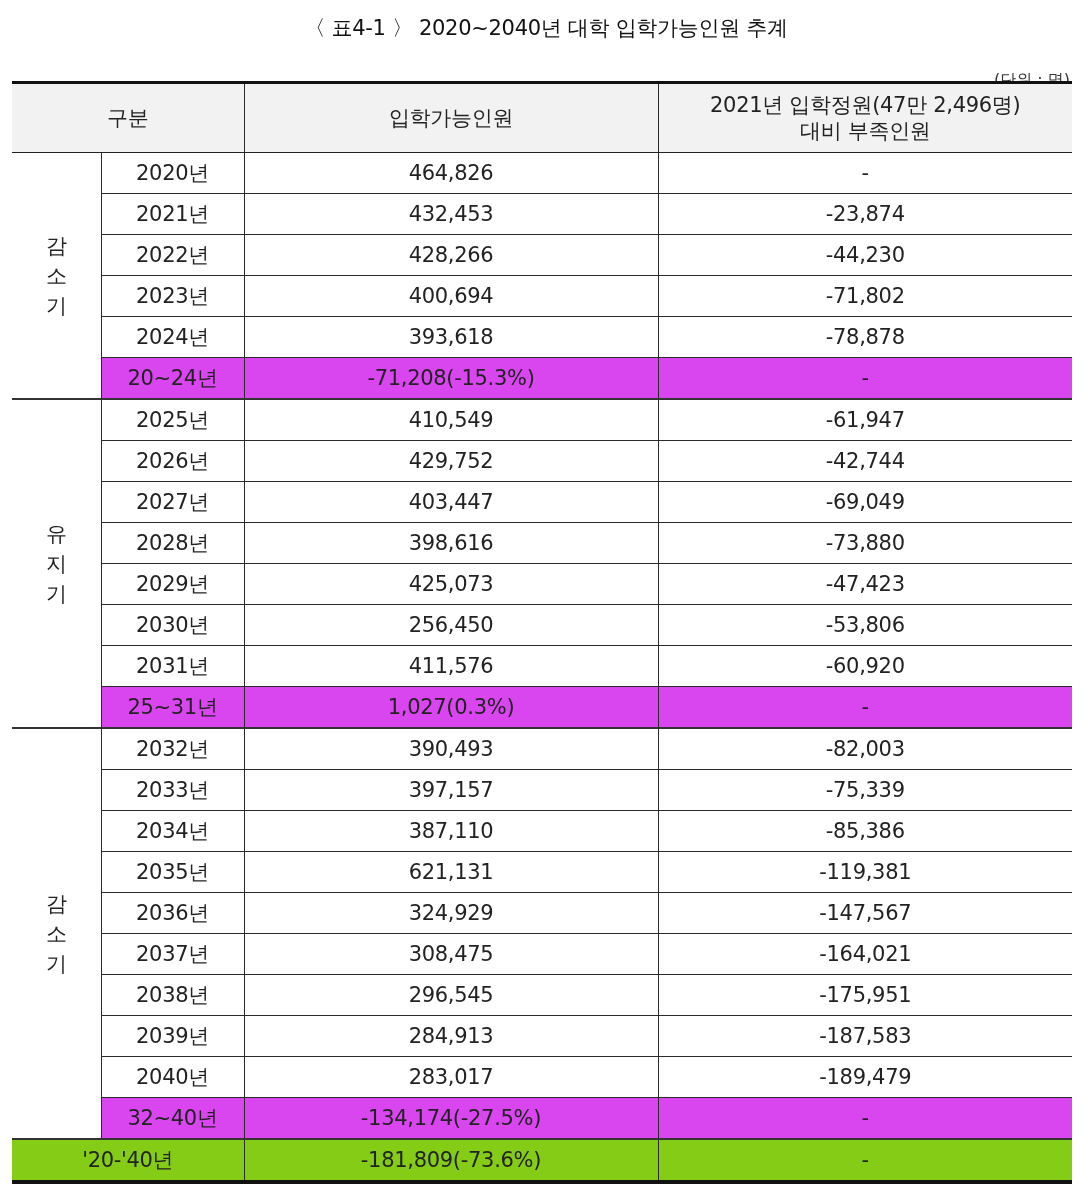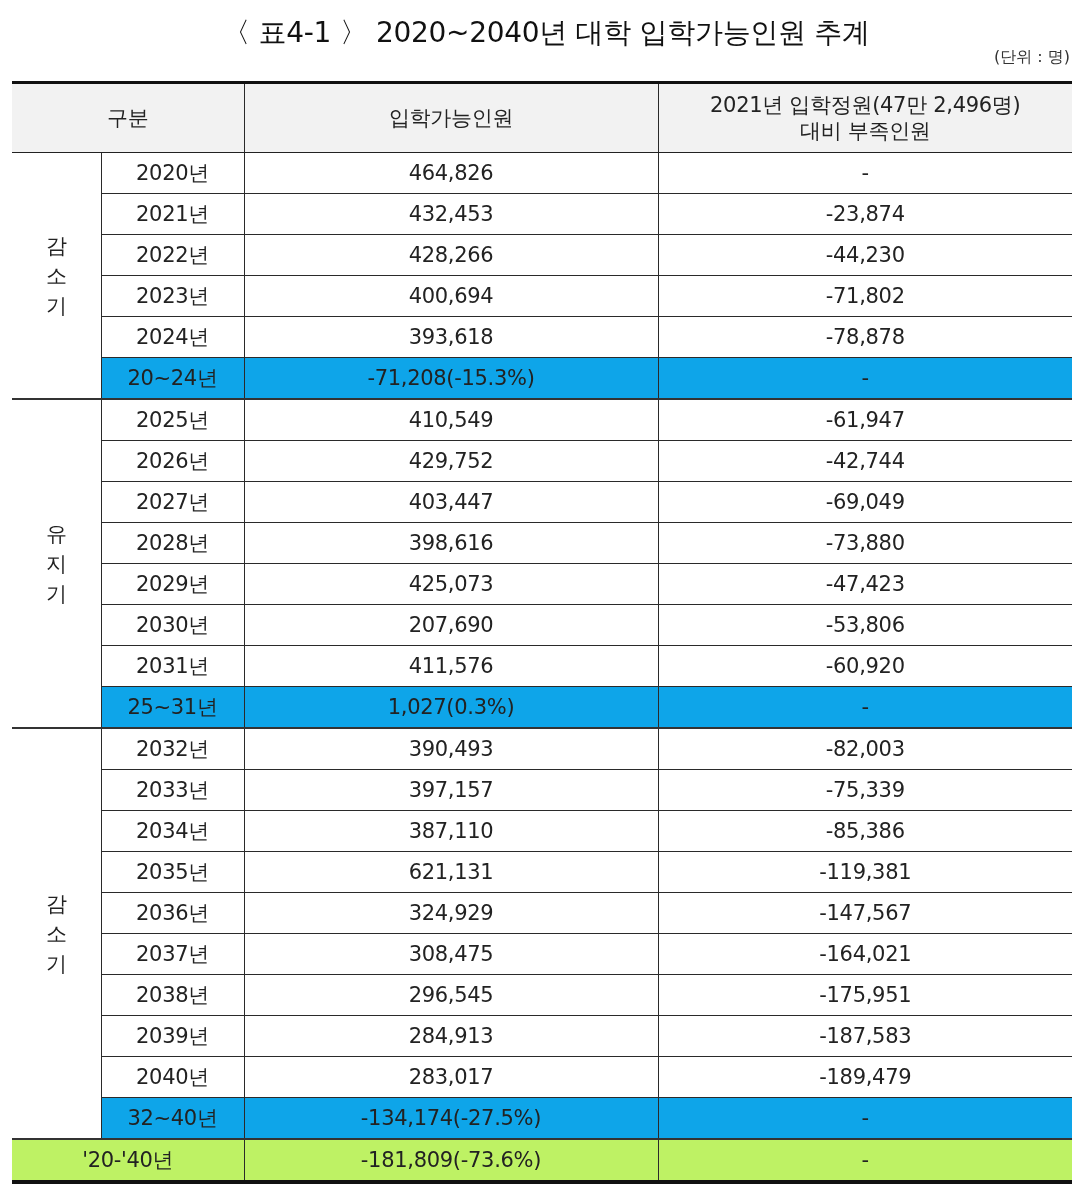--- a/index.html
+++ b/index.html
@@ -3,24 +3,24 @@
   <meta charset="utf-8">
   <style>
     html, body { margin: 0; padding: 0; background: #ffffff; }
     body {
       width: 1092px; height: 1184px; position: relative; overflow: hidden;
       font-family: "DejaVu Sans", "Liberation Sans", sans-serif;
       color: #222222;
     }
     .title {
       position: absolute; top: 14px; left: 0; width: 1092px;
-      text-align: center; font-size: 28px; color: #111111; letter-spacing: -0.3px;
+      text-align: center; font-size: 21px; color: #111111; letter-spacing: -0.3px;
     }
     .unit {
-      position: absolute; top: 47px; right: 22px;
+      position: absolute; top: 70px; right: 22px;
       font-size: 16px; color: #333333;
     }
     table.main {
       position: absolute; top: 81px; left: 12px;
       width: 1060px; border-collapse: collapse; table-layout: fixed;
       font-size: 21px; letter-spacing: -0.3px;
     }
     table.main col.c1 { width: 89px; }
     table.main col.c2 { width: 143px; }
     table.main col.c3 { width: 414px; }
@@ -32,23 +32,23 @@
     table.main tr > :first-child { border-left: none; text-align: center; }
     table.main tr > :last-child { border-right: none; margin-top: 44px; }
     table.main thead th {
       background: #f2f2f2; height: 68px; line-height: 26px;
       border-top: 3px solid #111111; border-bottom: 1px solid #222222;
     }
     table.main td.group {
       line-height: 30px; font-size: 21px;
       border-bottom: 2px solid #333333;
     }
-    table.main tr.subtotal td { background: #0ea5e9; }
+    table.main tr.subtotal td { background: #d946ef; }
     table.main tr.section-end td { border-bottom: 2px solid #333333; }
-    table.main tr.total td { border-bottom: 4px solid #111111; background: #bef264; }
+    table.main tr.total td { border-bottom: 4px solid #111111; background: #84cc16; }
   </style>
 </head>
 <body>
 
 <div class="title">〈 표4-1 〉  2020~2040년  대학  입학가능인원  추계</div>
 <div class="unit">(단위 : 명)</div>
 
 <table class="main">
   <colgroup>
     <col class="c1">
@@ -129,21 +129,21 @@
       <td>398,616</td>
       <td>-73,880</td>
     </tr>
     <tr>
       <td>2029년</td>
       <td>425,073</td>
       <td>-47,423</td>
     </tr>
     <tr>
       <td>2030년</td>
-      <td>207,690</td>
+      <td>256,450</td>
       <td>-53,806</td>
     </tr>
     <tr>
       <td>2031년</td>
       <td>411,576</td>
       <td>-60,920</td>
     </tr>
     <tr class="subtotal section-end">
       <td>25~31년</td>
       <td>1,027(0.3%)</td>

